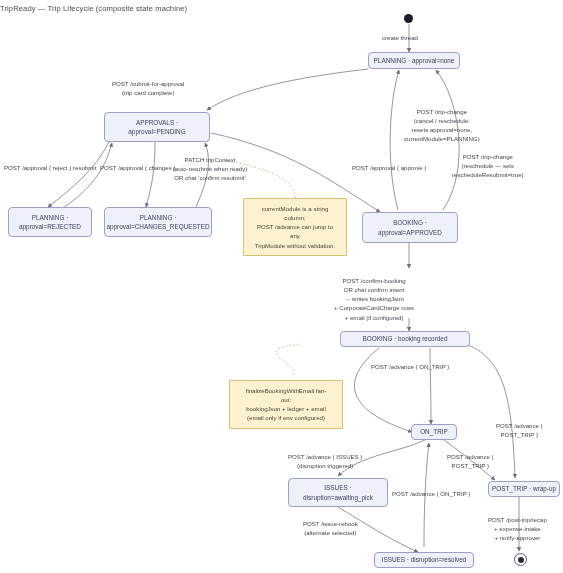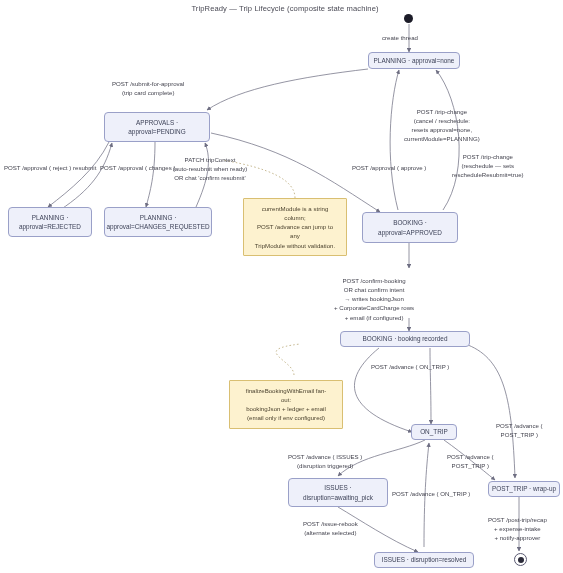--- a/index.html
+++ b/index.html
@@ -10,21 +10,21 @@
     font-family:"Liberation Sans","DejaVu Sans",sans-serif;
     color:#3b3b46;
     overflow:hidden;
     position:relative;
   }
   #canvas{position:absolute;inset:0;width:563px;height:573px;}
   svg.edges{position:absolute;left:0;top:0;width:563px;height:573px;overflow:visible;}
 
   .diagram-title{
     position:absolute;top:4px;left:0;width:506px;
-    text-align:center;font-size:7.6px;color:#4a4a55;letter-spacing:.1px;margin-left:32px;
+    font-size:7.6px;color:#4a4a55;letter-spacing:.1px;
   }
 
   .state{
     position:absolute;
     box-sizing:border-box;
     background:#eef0fa;
     border:1px solid #9aa0c8;
     border-radius:4px;
     color:#3a3f55;
     font-size:6.4px;

